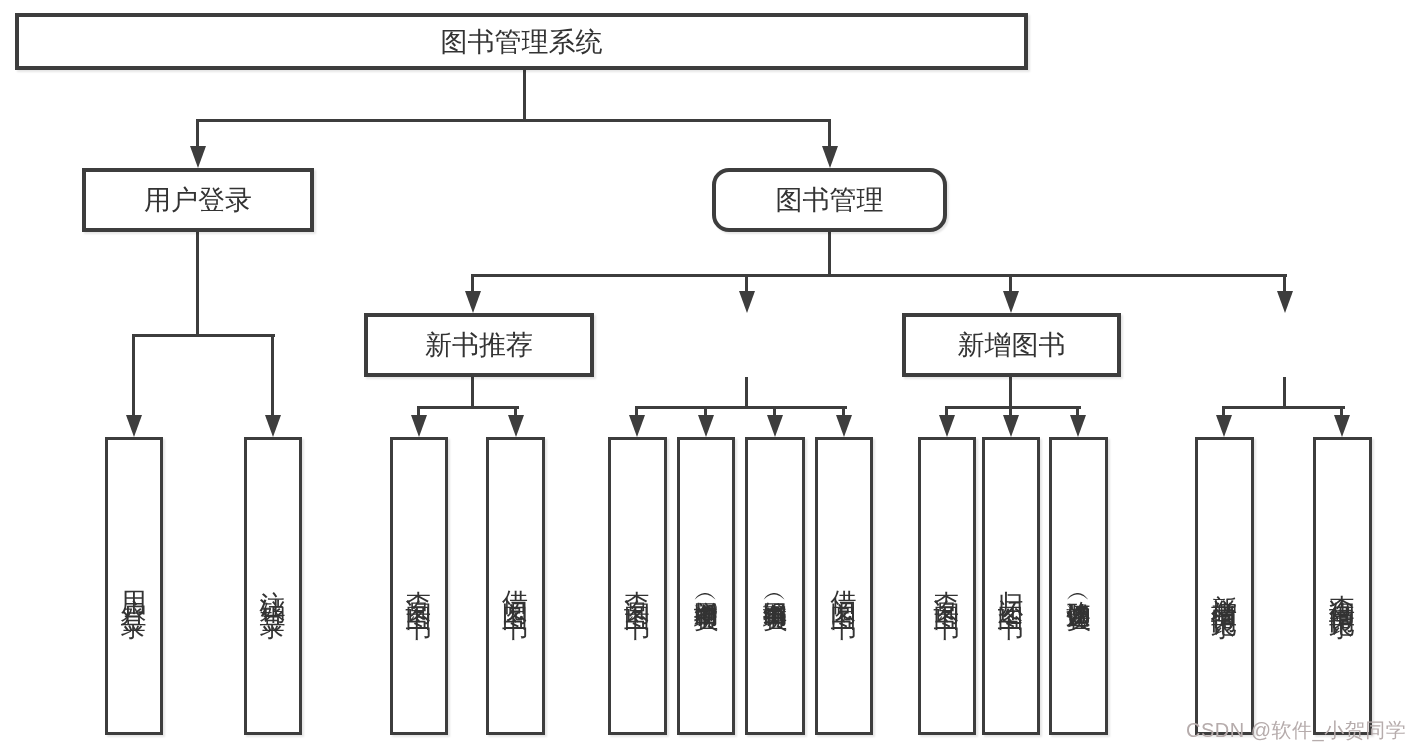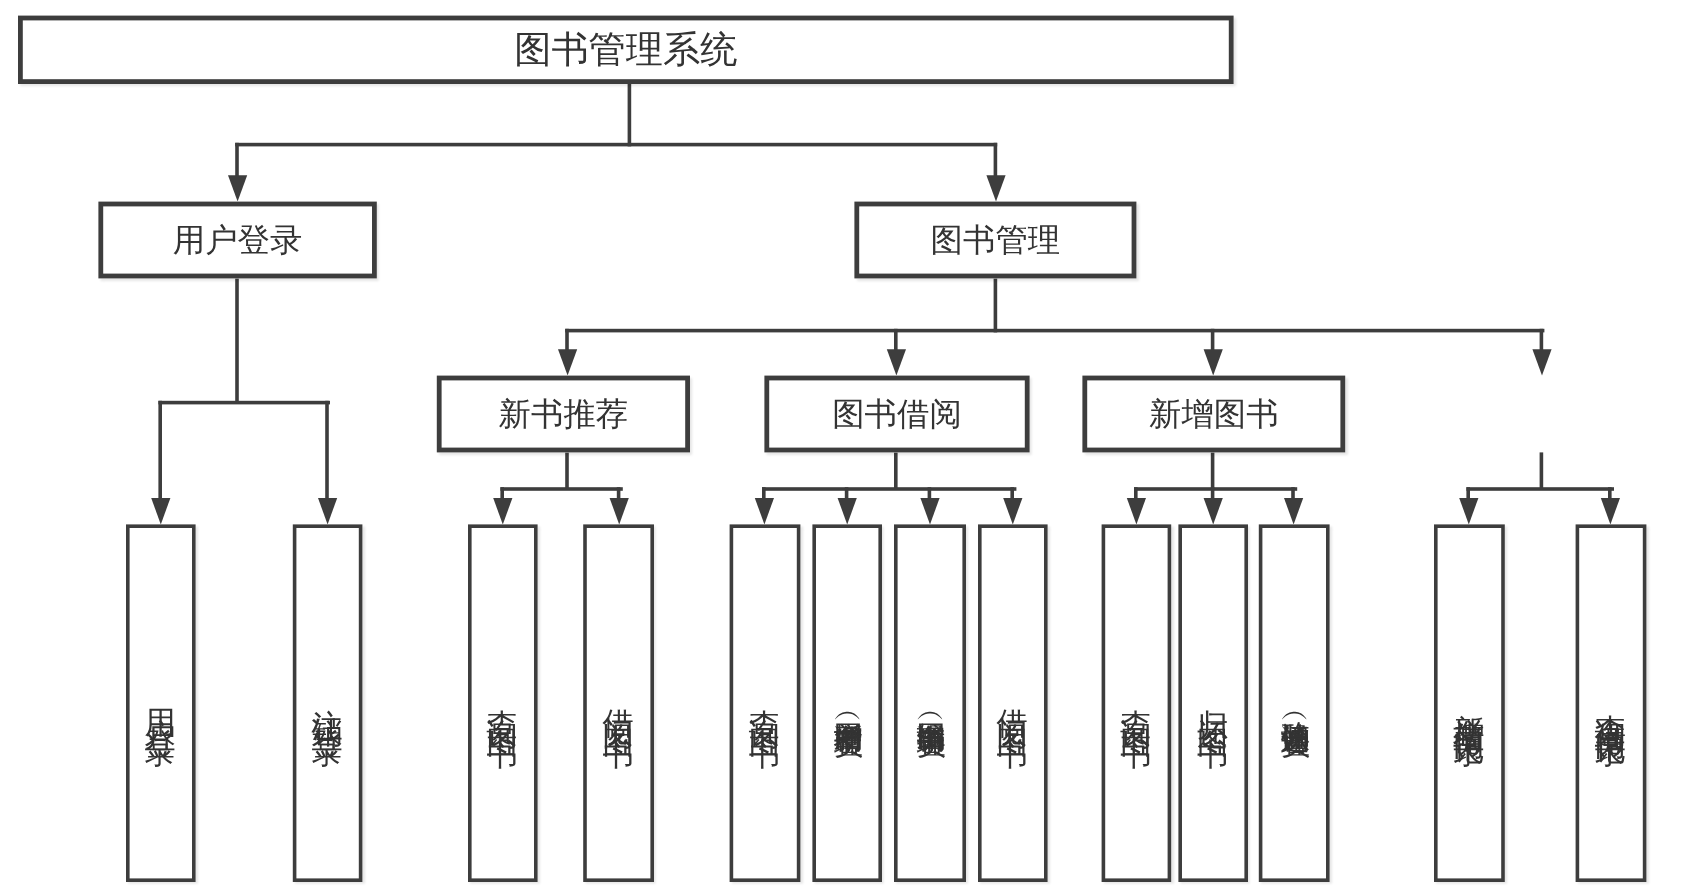--- a/index.html
+++ b/index.html
@@ -8,21 +8,21 @@
     font-family:"Liberation Sans","DejaVu Sans",sans-serif;
     overflow:hidden;
   }
   .box {
     position:absolute; box-sizing:border-box;
     border:4px solid #3d3d3d; background:#ffffff;
     display:flex; align-items:center; justify-content:center;
     color:#333333; font-size:27px;
     box-shadow:2px 2px 2px rgba(0,0,0,0.10);
   }
-  .box.root { font-size:31px; }
+  .box.root { font-size:27px; }
   .box.leaf { border-width:3px; }
   .leaf .vtext {
     writing-mode:vertical-rl; text-orientation:mixed;
     font-size:26px; line-height:1; color:#333333;
   }
   .leaf .vtext.s { letter-spacing:8px; }
   .leaf .vtext.m { letter-spacing:4px; }
   .leaf .vtext.l { letter-spacing:1px; font-size:24px; }
   .vl { position:absolute; width:3px; background:#3d3d3d; }
   .hl { position:absolute; height:3px; background:#3d3d3d; }
@@ -100,29 +100,26 @@
   <div class="vl" style="left:1340px;top:406px;height:12px;"></div>
   <div class="ah" style="left:1334px;top:415px;"></div>
 
   <div class="box root" style="left:15px;top:13px;width:1013px;height:57px;">
     <span>图书管理系统</span>
   </div>
 
   <div class="box" style="left:82px;top:168px;width:232px;height:64px;">
     <span>用户登录</span>
   </div>
-  <div class="box" style="left:712px;top:168px;width:235px;height:64px;">
+  <div class="box" style="left:712px;top:168px;width:235px;height:64px;border-radius:17px;">
     <span>图书管理</span>
   </div>
 
-  <div class="box" style="left:364px;top:313px;width:211px;height:64px;">
+  <div class="box" style="left:364px;top:313px;width:230px;height:64px;">
     <span>新书推荐</span>
-  </div>
-  <div class="box" style="left:637px;top:313px;width:221px;height:64px;">
-    <span>图书借阅</span>
   </div>
   <div class="box" style="left:902px;top:313px;width:219px;height:64px;">
     <span>新增图书</span>
   </div>
 
   <div class="box leaf" style="left:105px;top:437px;width:58px;height:298px;">
     <span class="vtext s">用户登录</span>
   </div>
   <div class="box leaf" style="left:244px;top:437px;width:58px;height:298px;">
     <span class="vtext s">注销登录</span>
@@ -158,14 +155,15 @@
     <span class="vtext l">确认归还（管理员）</span>
   </div>
 
   <div class="box leaf" style="left:1195px;top:437px;width:59px;height:298px;">
     <span class="vtext m">新增借阅记录</span>
   </div>
   <div class="box leaf" style="left:1313px;top:437px;width:59px;height:298px;">
     <span class="vtext m">查询借阅记录</span>
   </div>
 
+  <div id="watermark">CSDN @软件_小贺同学</div>
 
 </div>
 
 </body></html>

